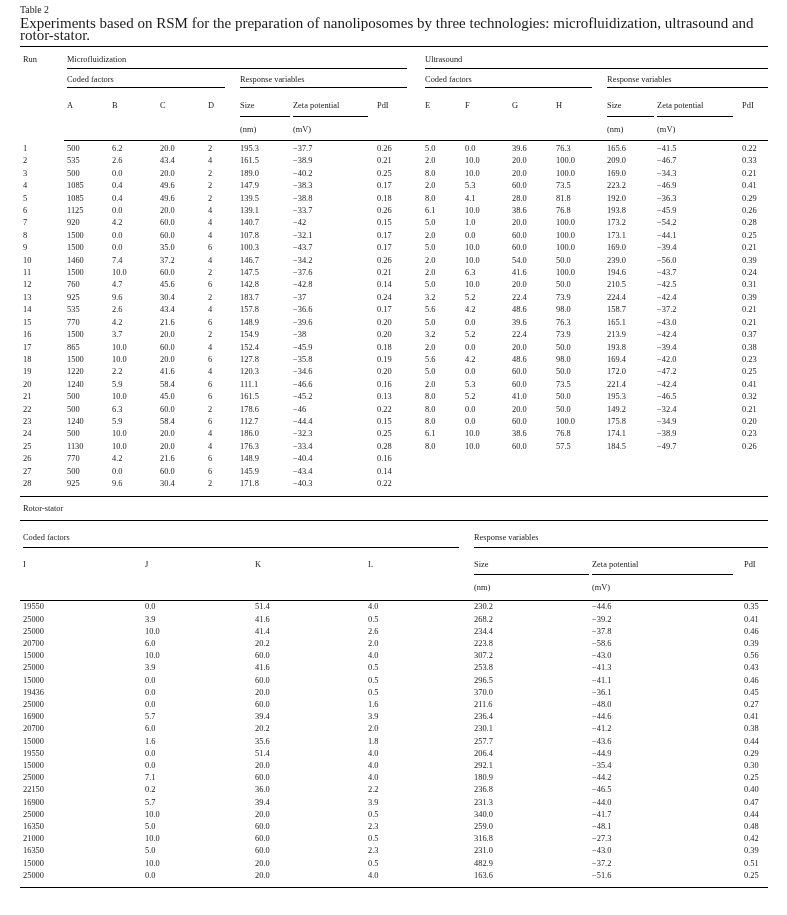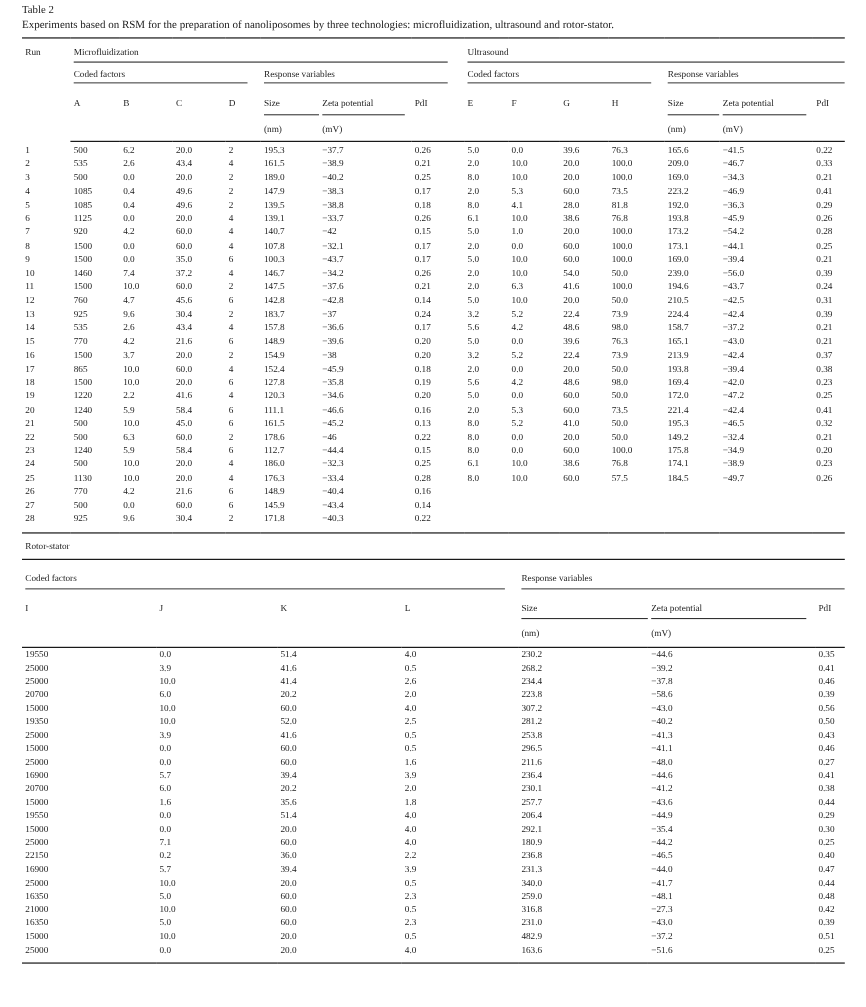--- a/index.html
+++ b/index.html
@@ -4,21 +4,21 @@
 <style>
   html,body { margin:0; padding:0; background:#ffffff; }
   body {
     width:787px; height:915px; box-sizing:border-box;
     padding:3px 19px 0 20px;
     font-family:"Liberation Serif","DejaVu Serif",serif;
     color:#1b1b1b;
     -webkit-font-smoothing:antialiased;
   }
   .title { font-size:9.8px; font-weight:normal; line-height:12px; padding-top:1px; }
-  .caption { font-size:10px; line-height:12px; margin-top:1px; margin-bottom:5px; }
+  .caption { font-size:15px; line-height:12px; margin-top:1px; margin-bottom:5px; }
 
   table { border-collapse:collapse; table-layout:fixed; width:748px; }
   th, td {
     font-size:8.4px; font-weight:normal; text-align:left; vertical-align:top;
     padding:0 0 0 3px; white-space:nowrap; overflow:hidden;
   }
   .sp { display:block; border-bottom:1px solid #000; }
   .g0  { margin-right:0; }
   .g6  { margin-right:6px; }
   .g8  { margin-right:8px; }
@@ -704,47 +704,47 @@
       <tr>
         <td>15000</td>
         <td>10.0</td>
         <td>60.0</td>
         <td>4.0</td>
         <td>307.2</td>
         <td>−43.0</td>
         <td>0.56</td>
       </tr>
       <tr>
-        <td>19350</td>
-        <td>10.0</td>
-        <td>52.0</td>
-        <td>2.5</td>
-        <td>281.2</td>
-        <td>−40.2</td>
-        <td>0.50</td>
-      </tr>
-      <tr>
         <td>25000</td>
         <td>3.9</td>
         <td>41.6</td>
         <td>0.5</td>
         <td>253.8</td>
         <td>−41.3</td>
         <td>0.43</td>
       </tr>
       <tr>
         <td>15000</td>
         <td>0.0</td>
         <td>60.0</td>
         <td>0.5</td>
         <td>296.5</td>
         <td>−41.1</td>
         <td>0.46</td>
       </tr>
       <tr>
+        <td>19436</td>
+        <td>0.0</td>
+        <td>20.0</td>
+        <td>0.5</td>
+        <td>370.0</td>
+        <td>−36.1</td>
+        <td>0.45</td>
+      </tr>
+      <tr>
         <td>25000</td>
         <td>0.0</td>
         <td>60.0</td>
         <td>1.6</td>
         <td>211.6</td>
         <td>−48.0</td>
         <td>0.27</td>
       </tr>
       <tr>
         <td>16900</td>

